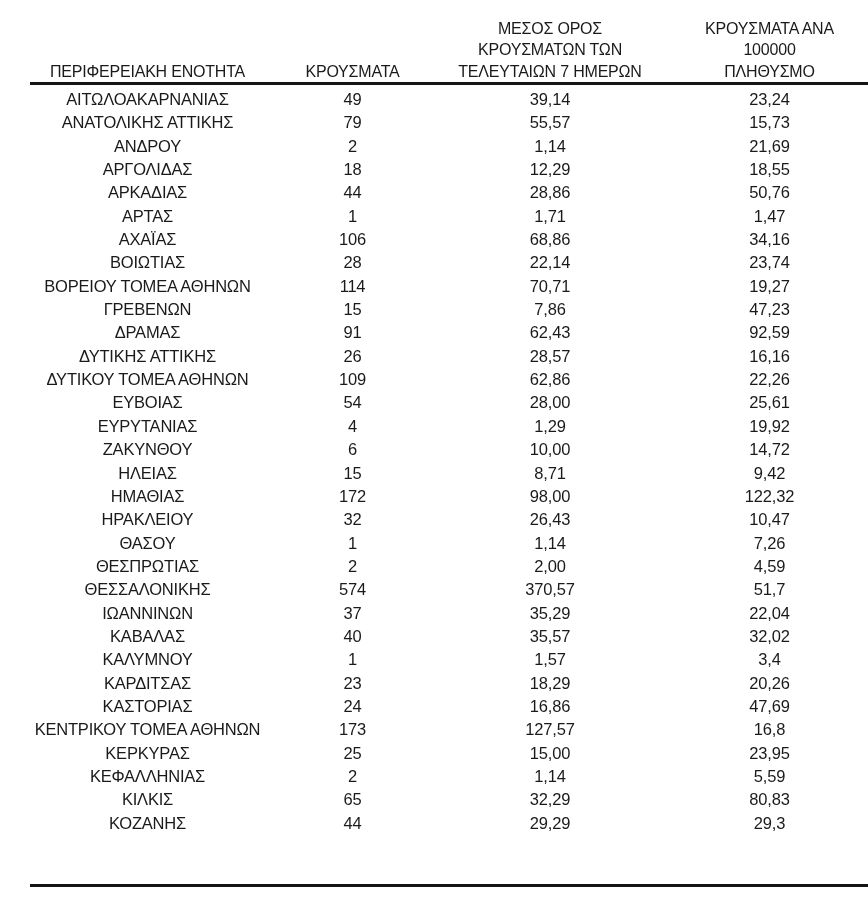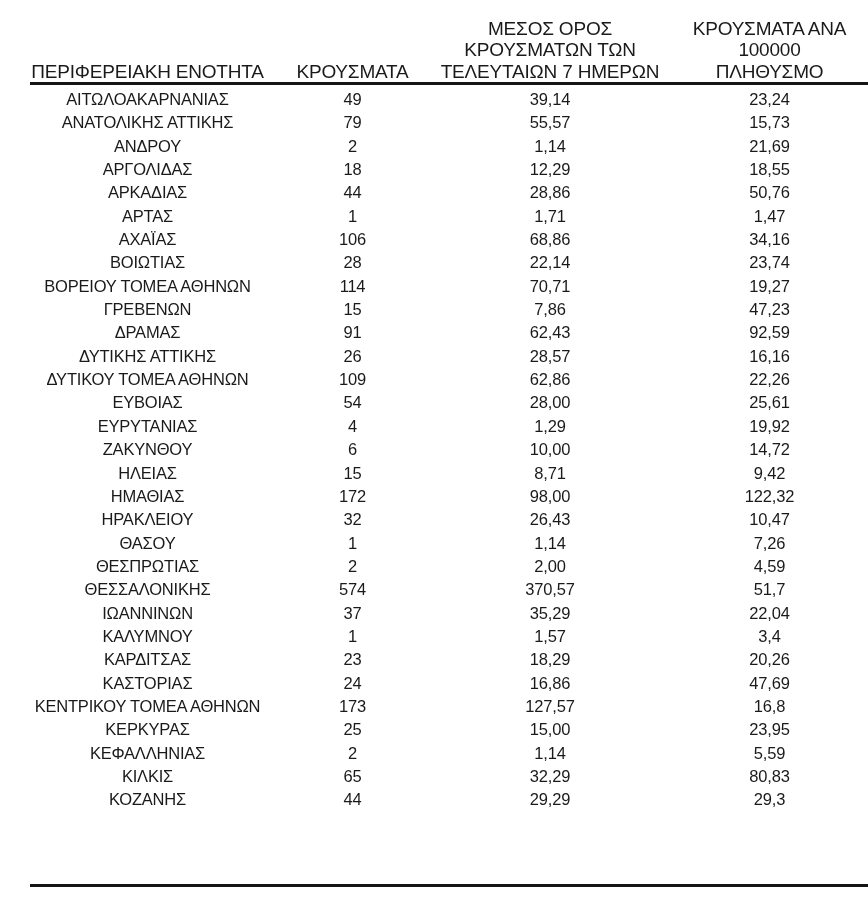--- a/index.html
+++ b/index.html
@@ -26,21 +26,21 @@
   }
   col.c1 { width: 295px; }
   col.c2 { width: 115px; }
   col.c3 { width: 280px; }
   col.c4 { width: 178px; }
   thead th {
     height: 82px;
     vertical-align: bottom;
     text-align: center;
     font-weight: normal;
-    font-size: 19px;
+    font-size: 16px;
     line-height: 21.5px;
     white-space: pre-line;
     padding: 0 0 6px 0;
     letter-spacing: -0.2px;
   }
   tbody td {
     height: 23.35px;
     text-align: center;
     vertical-align: middle;
     font-size: 16.5px;
@@ -217,20 +217,26 @@
           <td>370,57</td>
           <td>51,7</td>
         </tr>
         <tr>
           <td>ΙΩΑΝΝΙΝΩΝ</td>
           <td>37</td>
           <td>35,29</td>
           <td>22,04</td>
         </tr>
         <tr>
+          <td>ΚΑΒΑΛΑΣ</td>
+          <td>40</td>
+          <td>35,57</td>
+          <td>32,02</td>
+        </tr>
+        <tr>
           <td>ΚΑΛΥΜΝΟΥ</td>
           <td>1</td>
           <td>1,57</td>
           <td>3,4</td>
         </tr>
         <tr>
           <td>ΚΑΡΔΙΤΣΑΣ</td>
           <td>23</td>
           <td>18,29</td>
           <td>20,26</td>

